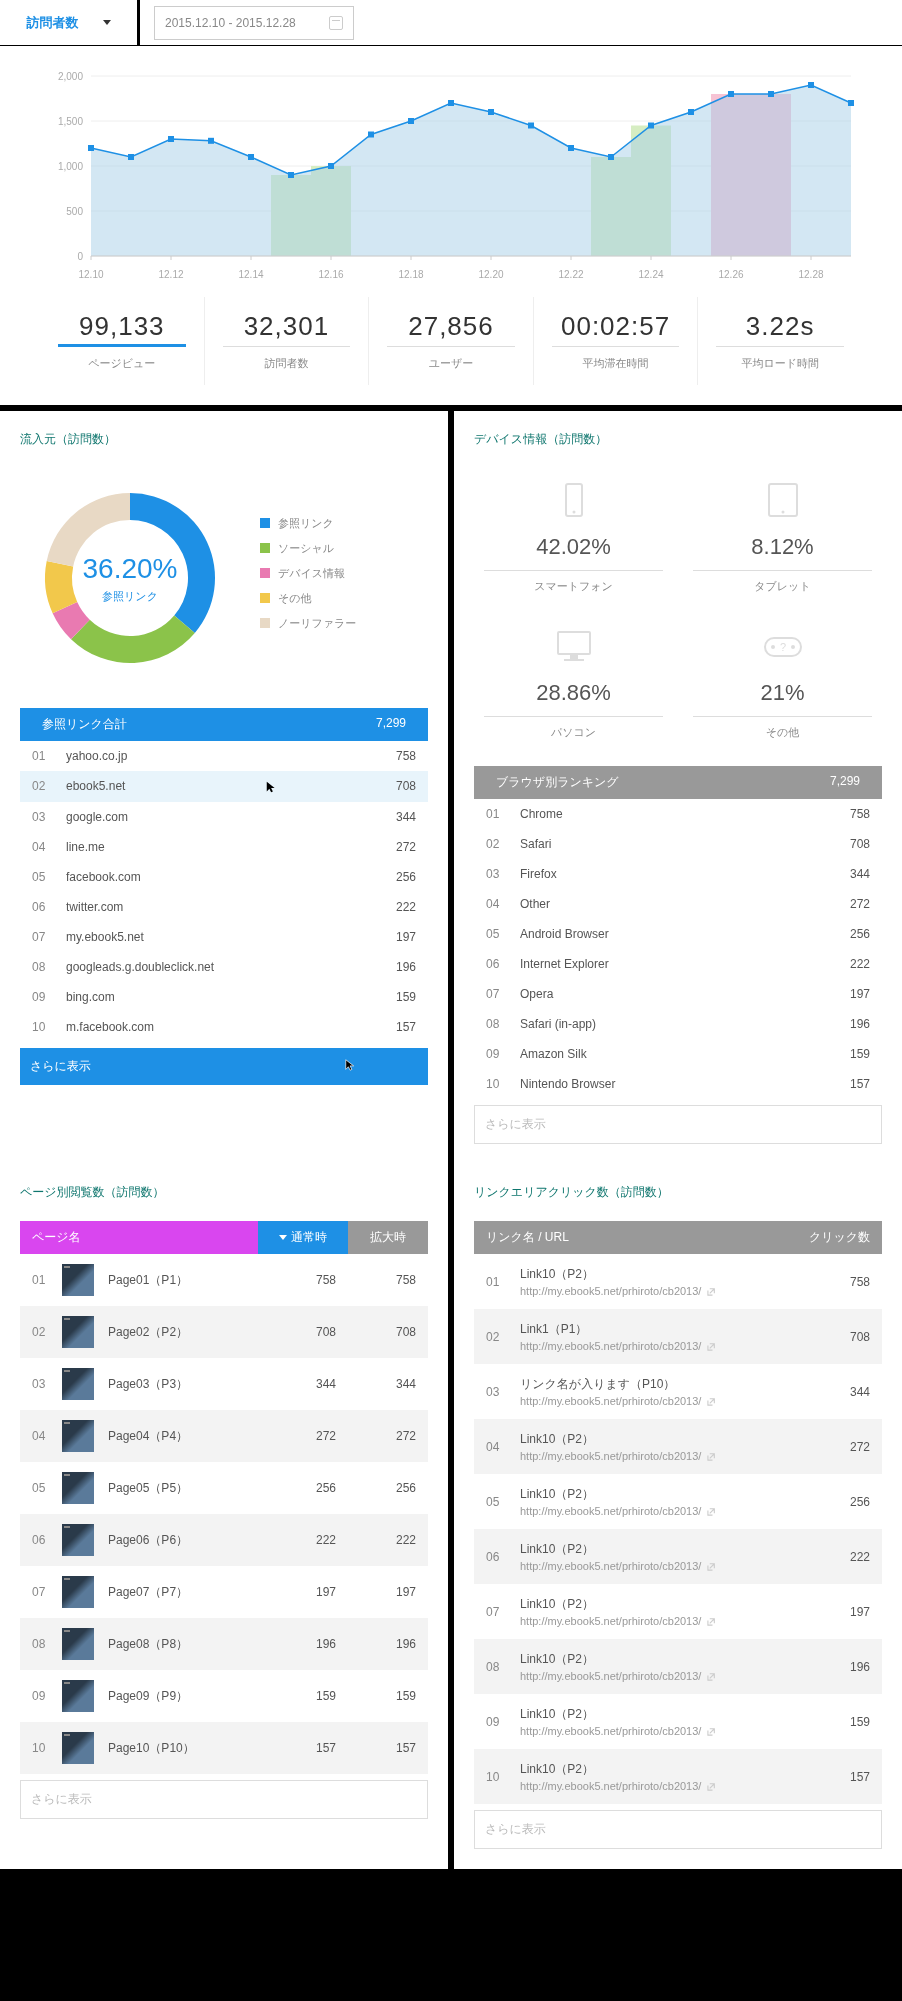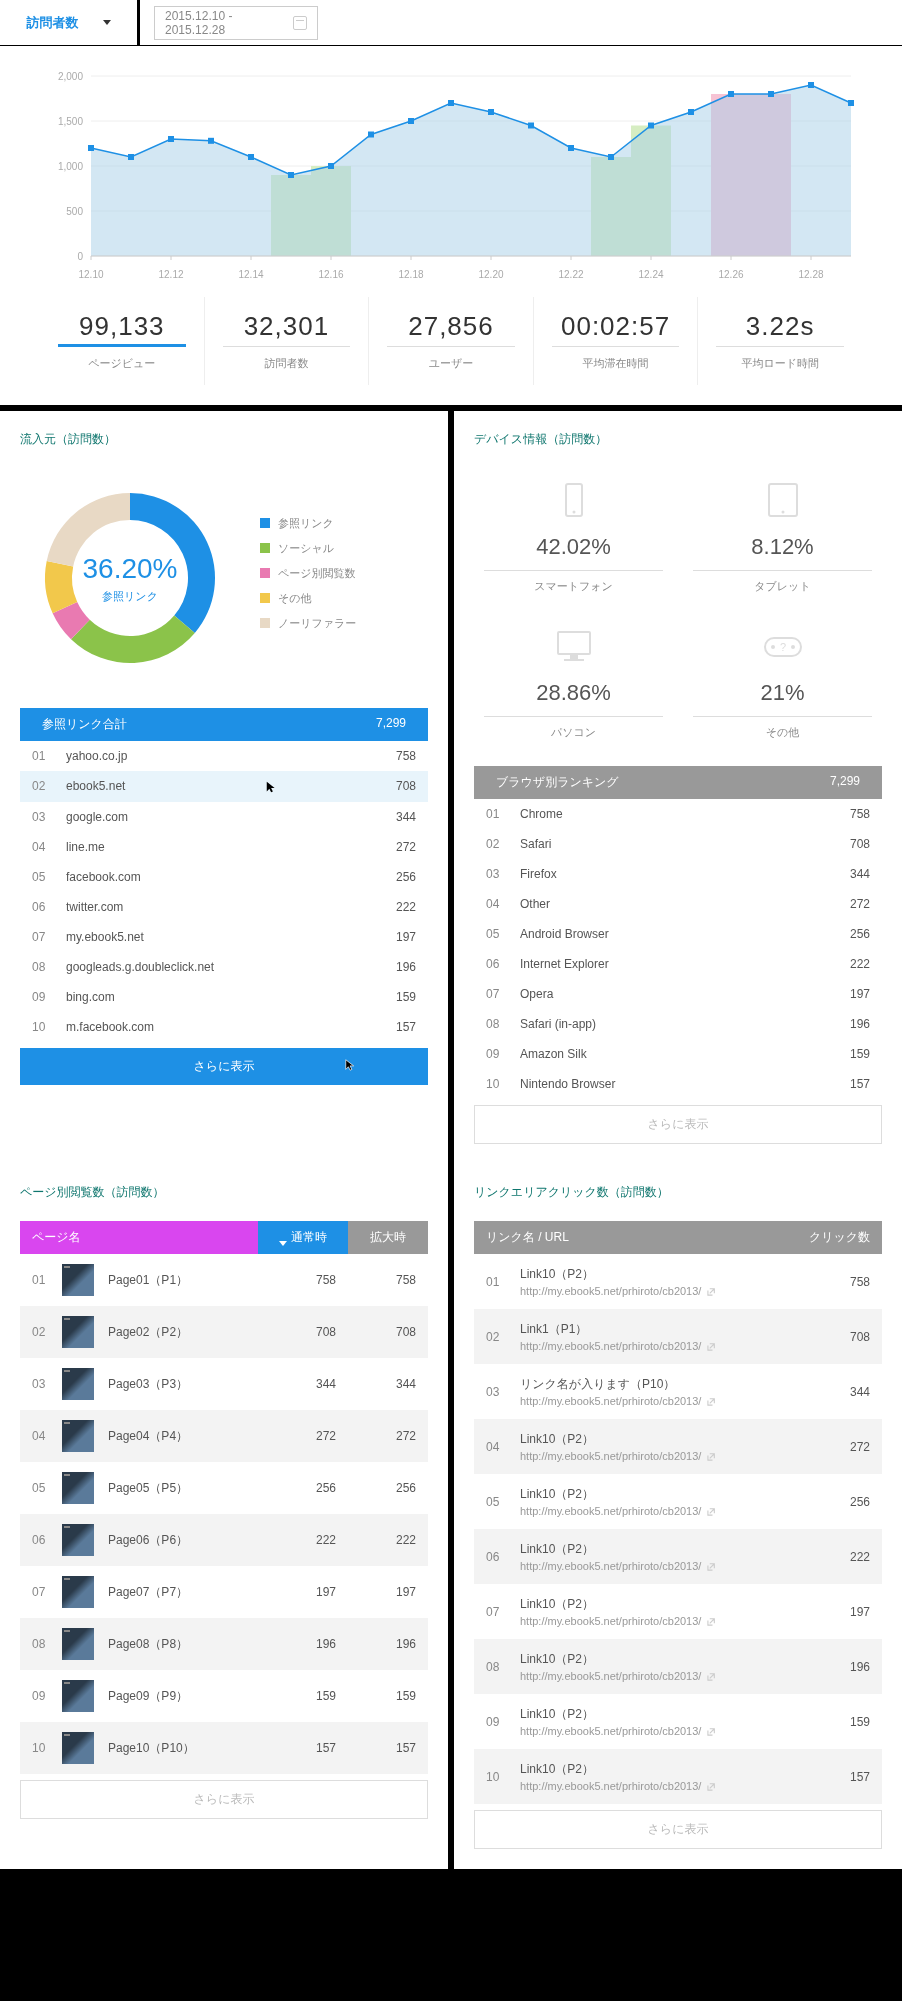--- a/index.html
+++ b/index.html
@@ -2,21 +2,21 @@
 <html><head>
 <meta charset="utf-8">
 <style>
 *{box-sizing:border-box;margin:0;padding:0;font-family:"Hiragino Kaku Gothic Pro",Meiryo,sans-serif}
 body{background:#000;width:902px}
 .panel{background:#fff;margin-bottom:6px}
 .top{padding:0 0 20px}
 .top-bar{display:flex;align-items:center;border-bottom:1px solid #000;height:46px}
 .dropdown{width:140px;height:46px;display:flex;align-items:center;justify-content:center;gap:24px;color:#1e90e5;font-size:13px;font-weight:600;border-right:3px solid #000;cursor:pointer}
 .dropdown .caret{width:0;height:0;border-left:4px solid transparent;border-right:4px solid transparent;border-top:5px solid #333}
-.daterange{width:164px;height:34px;margin-left:14px;border:1px solid #ccc;display:flex;align-items:center;padding:0 10px;font-size:12px;color:#888;justify-content:space-between}
+.daterange{width:200px;height:34px;margin-left:14px;border:1px solid #ccc;display:flex;align-items:center;padding:0 10px;font-size:12px;color:#888;justify-content:space-between}
 .cal-icon{width:14px;height:14px;border:1px solid #ccc;border-radius:2px;position:relative}
 .cal-icon::before{content:'';position:absolute;top:3px;left:2px;right:2px;height:1px;background:#ccc}
 .chart-area{padding:20px 40px 6px;position:relative}
 .chart-svg{width:100%;height:220px}
 .stats{display:flex;border-top:1px solid transparent;padding:0 40px}
 .stat{flex:1;text-align:center;padding:14px 0;border-right:1px solid #eee}
 .stat:last-child{border-right:none}
 .stat-val{font-size:26px;color:#333;font-weight:400;letter-spacing:1px}
 .stat-lbl{font-size:11px;color:#888;margin-top:14px}
 .stat.active{position:relative}
@@ -35,30 +35,30 @@
 .legend-item{display:flex;align-items:center;gap:8px;margin-bottom:10px}
 .swatch{width:10px;height:10px}
 .tbl-head{background:#1e90e5;color:#fff;padding:8px 22px;display:flex;justify-content:space-between;font-size:12px}
 .tbl-head.gray{background:#999}
 .tbl-row{display:flex;padding:8px 12px;font-size:12px;color:#555;align-items:center}
 .tbl-row.hov{background:#e8f4fb}
 .tbl-row .num{width:34px;color:#888}
 .tbl-row .name{flex:1}
 .tbl-row .val{text-align:right}
 .cursor{display:inline-block;width:14px;height:14px;vertical-align:middle}
-.more-btn{background:#1e90e5;color:#fff;text-align:center;padding:10px;font-size:12px;margin-top:6px;cursor:pointer;position:relative}
+.more-btn{background:#1e90e5;color:#fff;padding:10px;font-size:12px;margin-top:6px;cursor:pointer;position:relative}
 .more-btn.gray{background:#fff;border:1px solid #ddd;color:#bbb}
 .dev-grid{display:grid;grid-template-columns:1fr 1fr;gap:10px;margin-bottom:16px}
 .dev{text-align:center;padding:10px}
 .dev-icon{width:44px;height:44px;margin:0 auto 12px;display:flex;align-items:center;justify-content:center}
 .dev-pct{font-size:22px;color:#555;border-bottom:1px solid #ddd;padding-bottom:10px;margin-bottom:8px}
 .dev-lbl{font-size:11px;color:#888}
 .pg-head{display:flex;font-size:12px}
 .pg-head .h1{flex:1;background:#d946ef;color:#fff;padding:8px 12px}
-.pg-head .h2{width:90px;background:#1e90e5;color:#fff;padding:8px 12px;text-align:center;display:flex;align-items:flex-end;justify-content:center;gap:4px}
+.pg-head .h2{width:90px;background:#1e90e5;color:#fff;padding:0 12px;text-align:center;display:flex;align-items:center;justify-content:center;gap:4px}
 .pg-head .h3{width:80px;background:#999;color:#fff;padding:8px 12px;text-align:center}
 .pg-row{display:flex;align-items:center;padding:10px 12px;font-size:12px;color:#555}
 .pg-row.alt{background:#f3f3f3}
 .pg-row .num{width:30px;color:#888}
 .thumb{width:32px;height:32px;background:linear-gradient(135deg,#2a3a4a 40%,#5a7a9a 60%);margin-right:14px;position:relative}
 .thumb::after{content:'';position:absolute;left:2px;top:2px;width:6px;height:2px;background:#888}
 .pg-row .pname{flex:1}
 .pg-row .v1{width:80px;text-align:right}
 .pg-row .v2{width:80px;text-align:right}
 .lk-head{display:flex;font-size:12px;background:#999;color:#fff;padding:8px 12px}
@@ -195,21 +195,21 @@
           <div class="legend-item">
             <span class="swatch" style="background:#1e90e5"></span>
             <span>参照リンク</span>
           </div>
           <div class="legend-item">
             <span class="swatch" style="background:#8bc34a"></span>
             <span>ソーシャル</span>
           </div>
           <div class="legend-item">
             <span class="swatch" style="background:#e97ab1"></span>
-            <span>ページ別閲覧数</span>
+            <span>デバイス情報</span>
           </div>
           <div class="legend-item">
             <span class="swatch" style="background:#f2c84b"></span>
             <span>その他</span>
           </div>
           <div class="legend-item">
             <span class="swatch" style="background:#e8d9c5"></span>
             <span>ノーリファラー</span>
           </div>
         </div>

